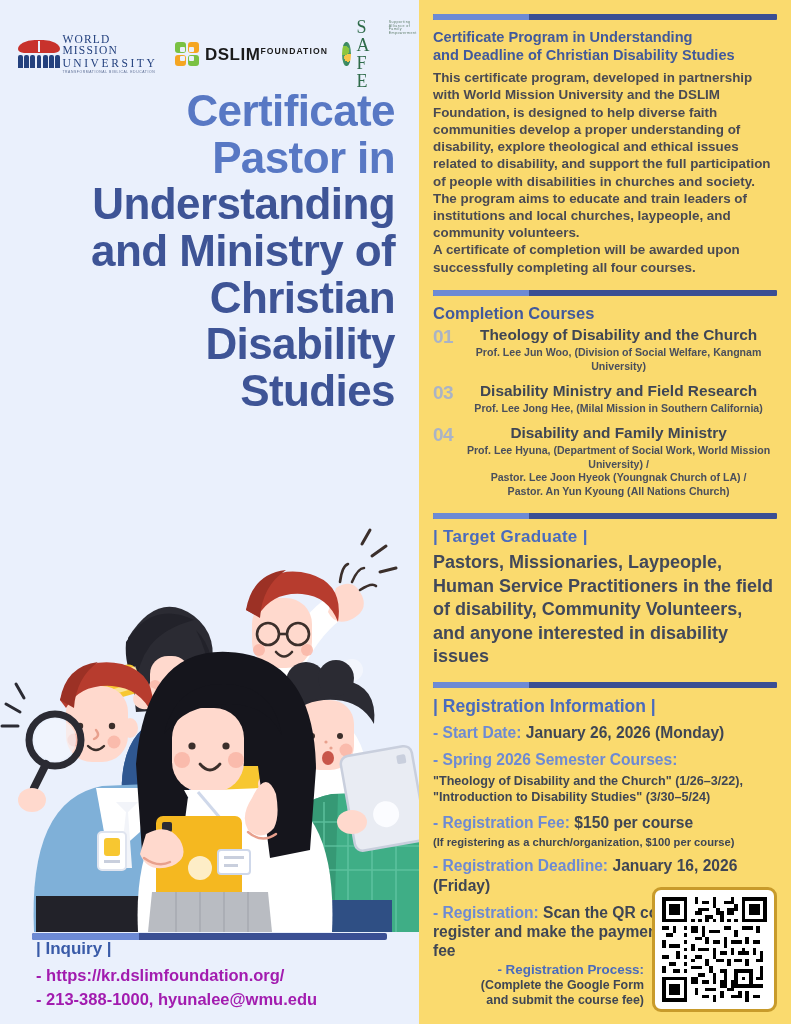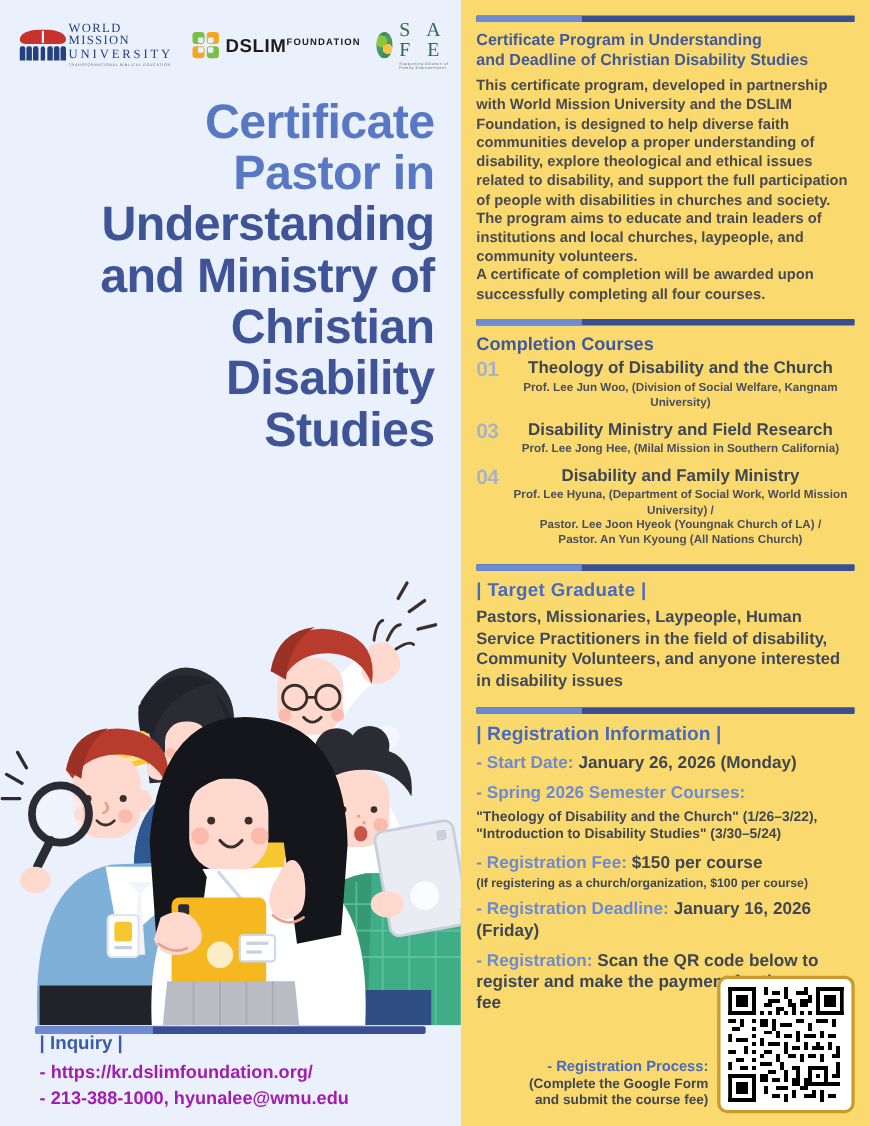--- a/index.html
+++ b/index.html
@@ -49,21 +49,21 @@
   .dslim-text { display:flex; line-height:1; }
   .dslim-1 { font-size:17px; font-weight:bold; letter-spacing:.5px; color:#1b1b1b; }
   .dslim-2 { font-size:8.6px; font-weight:bold; letter-spacing:1.1px; color:#1b1b1b; margin-top:1px;}
 
   .safe-mark { width:25px; height:24px; border-radius:50%;
     background:
       radial-gradient(circle at 30% 35%, #8cc63f 0 28%, transparent 28%),
       radial-gradient(circle at 70% 65%, #f7c548 0 24%, transparent 24%),
       linear-gradient(135deg,#2f7d5a 0%, #4f9d6b 45%, #2f7d5a 100%);
   }
-  .safe-text { display:flex; flex-direction:column; line-height:1; }
+  .safe-text { display:flex; flex-direction:row; line-height:1; }
   .safe-1 { font-family:"Liberation Serif", serif; font-size:18px; letter-spacing:5.5px; color:#2f6b4a; }
   .safe-2 { font-size:3.6px; letter-spacing:.45px; color:#5e7d6a; margin-top:3px; }
 
   .title {
     position:absolute; top:88px; right:24px; width:375px;
     text-align:right;
     font-size:44px; font-weight:bold; line-height:1.06;
     letter-spacing:-0.6px;
     color:#3e5496;
   }
@@ -115,21 +115,21 @@
     line-height:1.05; flex:0 0 auto; letter-spacing:-0.5px;
   }
   .c-body { flex:1;text-align:center; }
   .c-name { font-size:15.4px; font-weight:bold; color:#3f4654; line-height:1.1; }
   .c-prof { font-size:10.6px; font-weight:bold; color:#4a4f5c; line-height:1.32; margin-top:2px; }
 
   .bar-title {
     font-size:17px; font-weight:bold; color:#4a6bbd;
     margin:4px 0 4px; letter-spacing:.3px;
   }
-  .ta-body { font-size:15px; font-weight:bold; color:#41485a; line-height:1.3; }
+  .ta-body { font-size:18px; font-weight:bold; color:#41485a; line-height:1.3; }
 
   .reg-title { font-size:17.5px; font-weight:bold; color:#4a6bbd; margin:2px 0 6px; }
   .reg-line { margin-bottom:7px; line-height:1.2; }
   .reg-k { font-size:15.6px; font-weight:bold; color:#6d8ad4; }
   .reg-v { font-size:15.6px; font-weight:bold; color:#3f4654; }
   .reg-sub { font-size:12.6px; font-weight:bold; color:#3f4654; line-height:1.3; }
   .reg-note { font-size:11.2px; font-weight:bold; color:#3f4654; line-height:1.25; margin-top:-4px; margin-bottom:7px;}
   .reg-wrap { font-size:15.6px; font-weight:bold; color:#3f4654; line-height:1.22; }
 
   .qr-block { position:absolute; right:14px; bottom:12px; display:flex; align-items:flex-end; gap:8px; }

